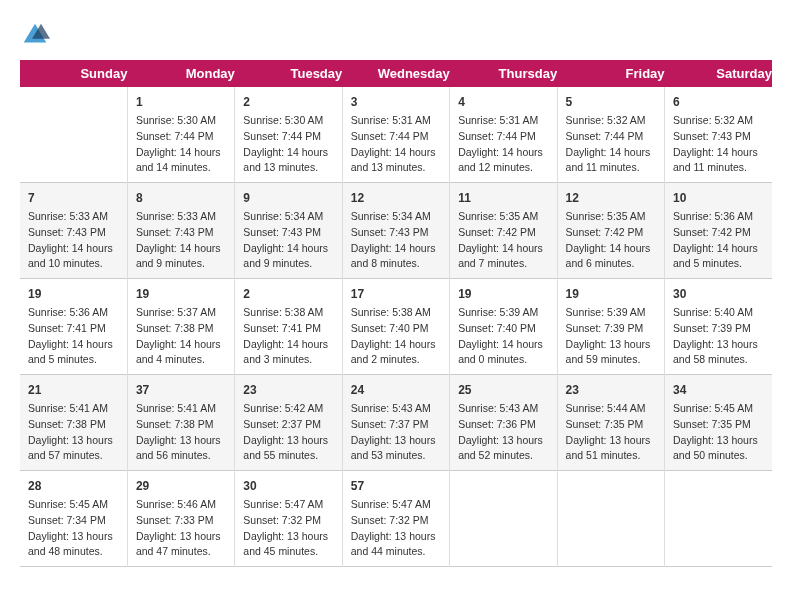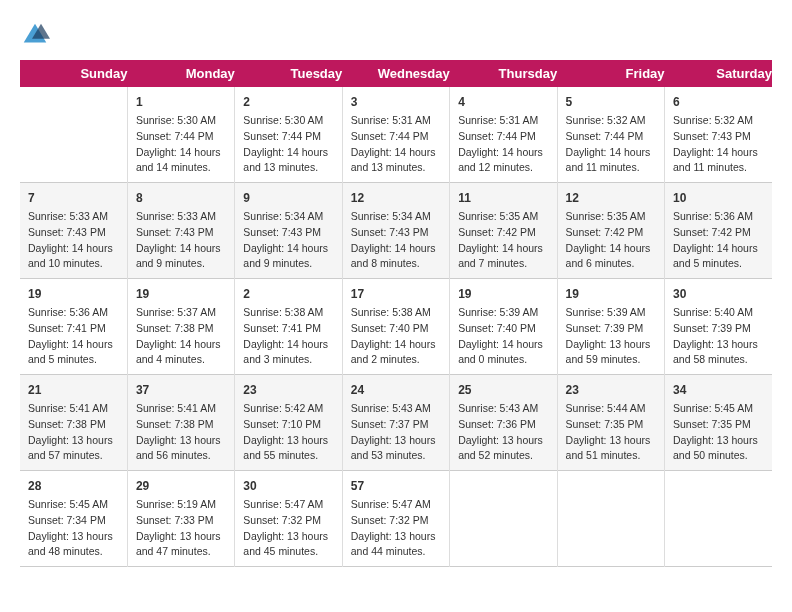--- a/index.html
+++ b/index.html
@@ -211,21 +211,21 @@
       <tr>
         <td><span class="day-num">21</span><span class="cell-content">Sunrise: 5:41 AM
 Sunset: 7:38 PM
 Daylight: 13 hours
 and 57 minutes.</span></td>
         <td><span class="day-num">37</span><span class="cell-content">Sunrise: 5:41 AM
 Sunset: 7:38 PM
 Daylight: 13 hours
 and 56 minutes.</span></td>
         <td><span class="day-num">23</span><span class="cell-content">Sunrise: 5:42 AM
-Sunset: 7:10 PM
+Sunset: 2:37 PM
 Daylight: 13 hours
 and 55 minutes.</span></td>
         <td><span class="day-num">24</span><span class="cell-content">Sunrise: 5:43 AM
 Sunset: 7:37 PM
 Daylight: 13 hours
 and 53 minutes.</span></td>
         <td><span class="day-num">25</span><span class="cell-content">Sunrise: 5:43 AM
 Sunset: 7:36 PM
 Daylight: 13 hours
 and 52 minutes.</span></td>
@@ -236,21 +236,21 @@
         <td><span class="day-num">34</span><span class="cell-content">Sunrise: 5:45 AM
 Sunset: 7:35 PM
 Daylight: 13 hours
 and 50 minutes.</span></td>
       </tr>
       <tr>
         <td><span class="day-num">28</span><span class="cell-content">Sunrise: 5:45 AM
 Sunset: 7:34 PM
 Daylight: 13 hours
 and 48 minutes.</span></td>
-        <td><span class="day-num">29</span><span class="cell-content">Sunrise: 5:19 AM
+        <td><span class="day-num">29</span><span class="cell-content">Sunrise: 5:46 AM
 Sunset: 7:33 PM
 Daylight: 13 hours
 and 47 minutes.</span></td>
         <td><span class="day-num">30</span><span class="cell-content">Sunrise: 5:47 AM
 Sunset: 7:32 PM
 Daylight: 13 hours
 and 45 minutes.</span></td>
         <td><span class="day-num">57</span><span class="cell-content">Sunrise: 5:47 AM
 Sunset: 7:32 PM
 Daylight: 13 hours

